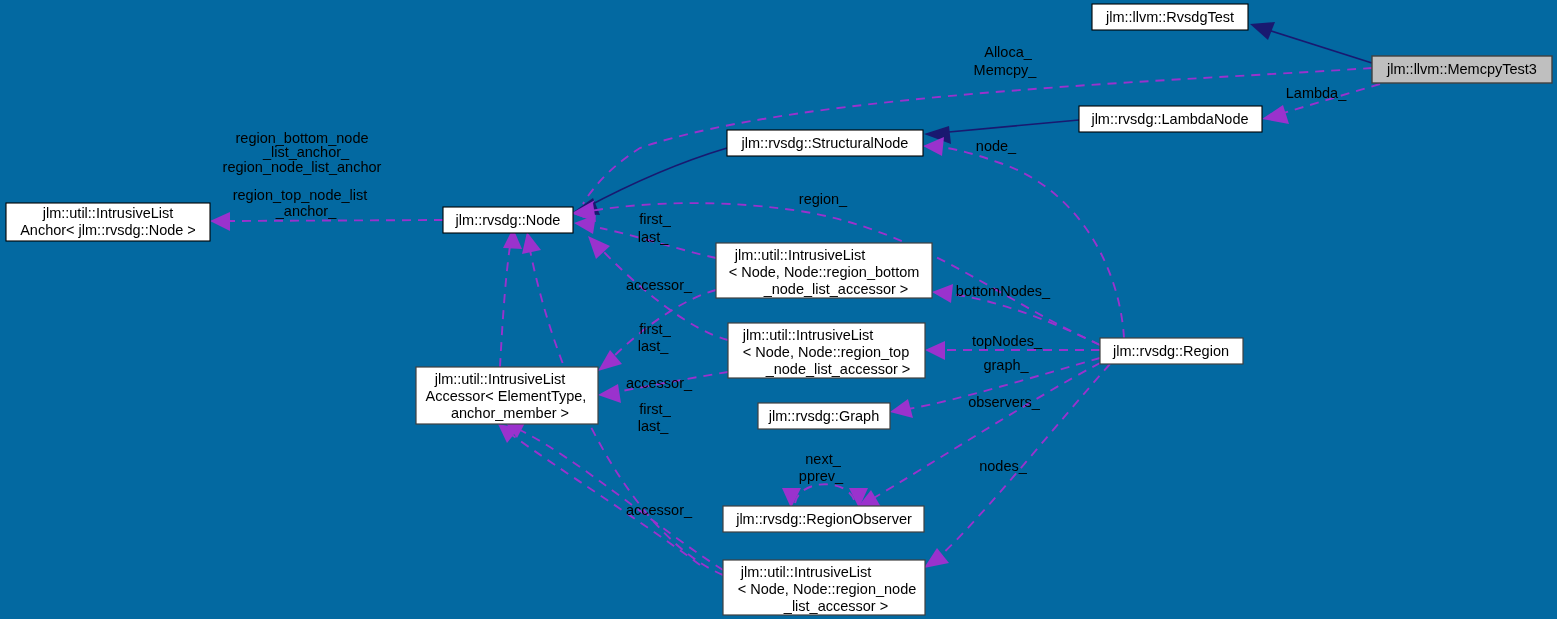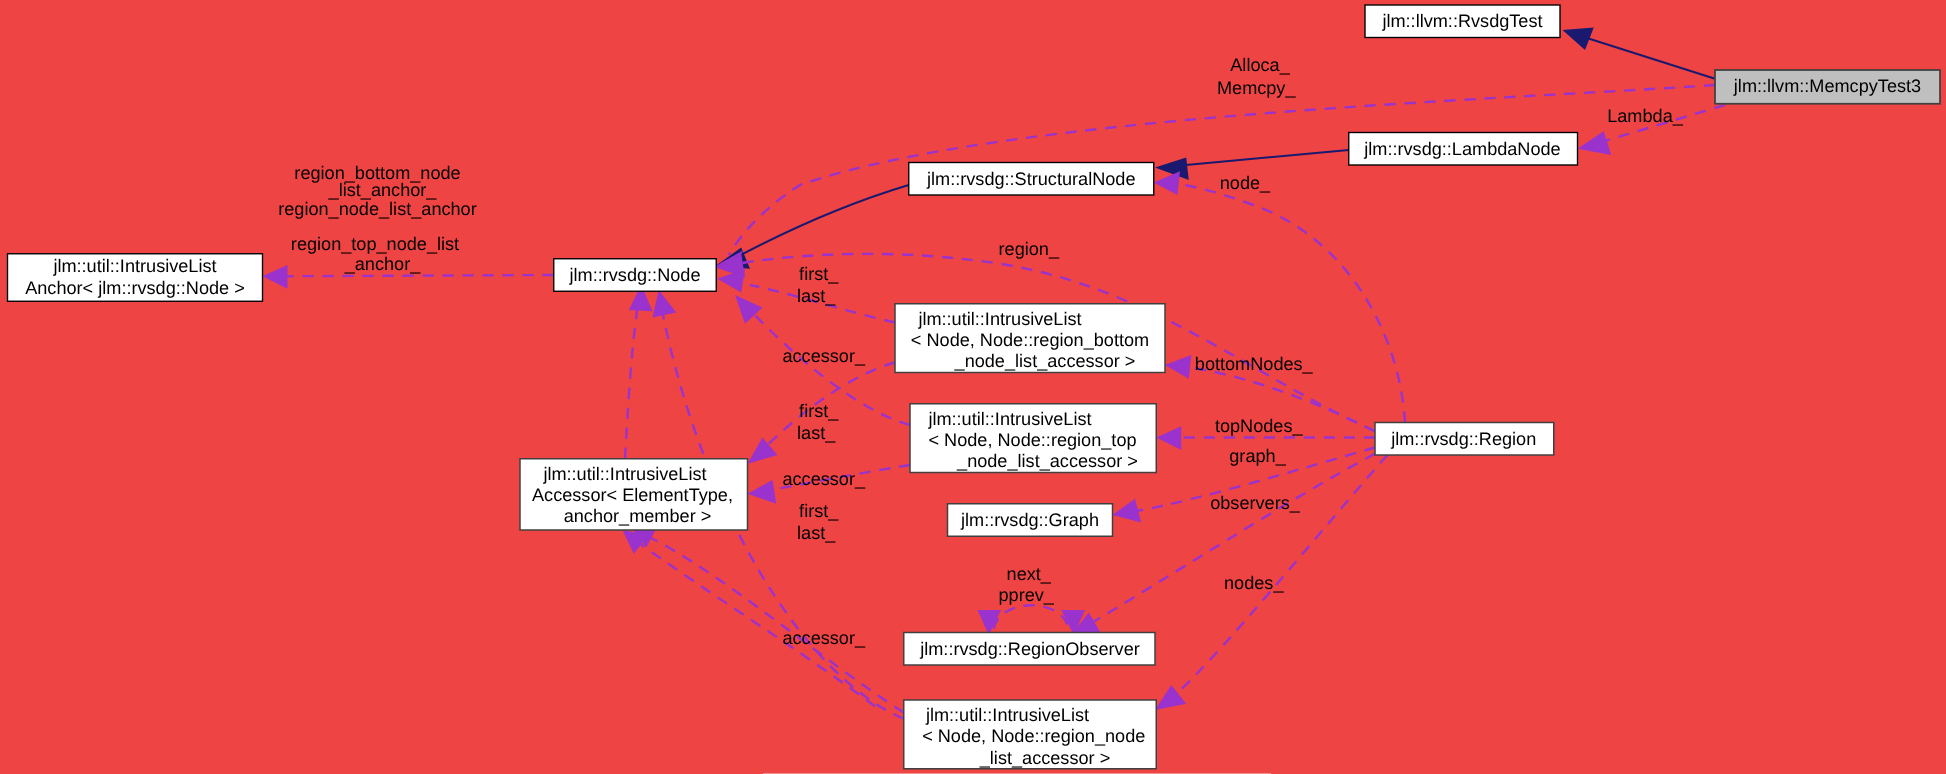--- a/index.html
+++ b/index.html
@@ -7,21 +7,21 @@
     padding: 0;
     background: #ffffff;
   }
   body {
     font-family: "Liberation Sans", sans-serif;
   }
   #diagram-root {
     position: relative;
     width: 1557px;
     height: 619px;
-    background: #ef4444;
+    background: #0369a1;
     overflow: hidden;
   }
   svg#graph {
     display: block;
     width: 1557px;
     height: 619px;
   }
   .node-box {
     fill: #ffffff;
     stroke: #000000;

